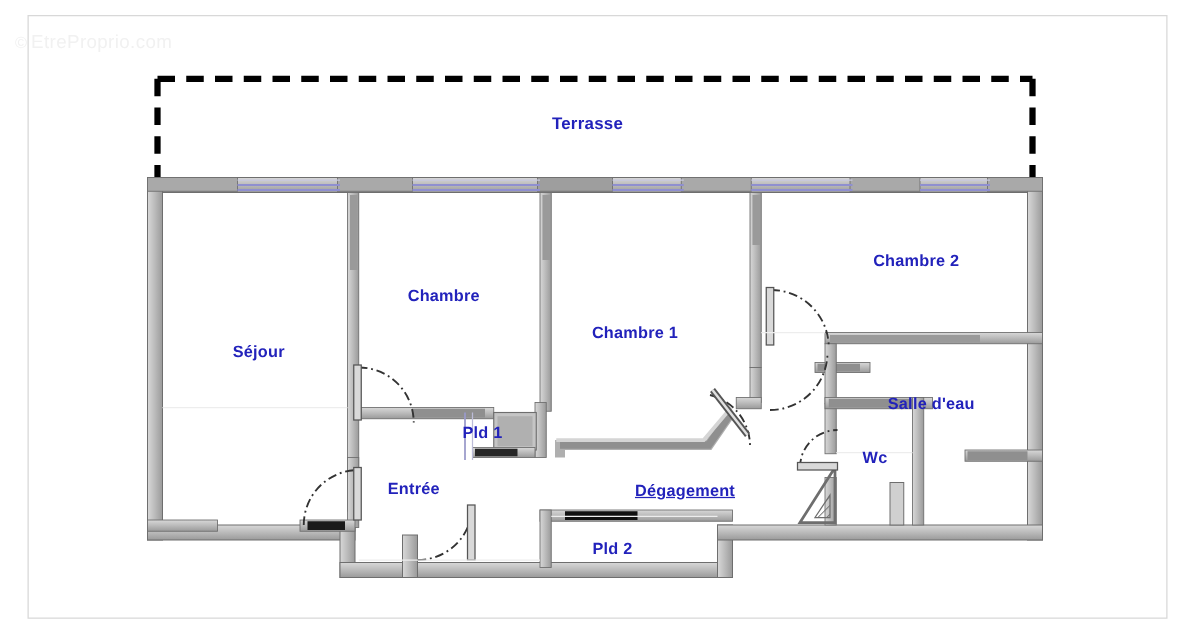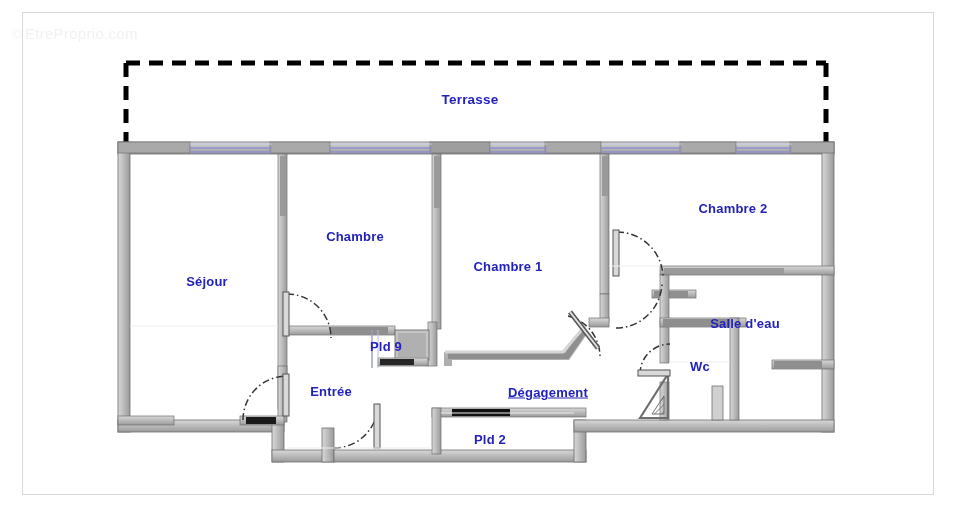--- a/index.html
+++ b/index.html
@@ -261,17 +261,17 @@
   <div>
     <div class="room-label lg" style="left:470px; top:99px;">Terrasse</div>
     <div class="room-label" style="left:207px; top:281px;">Séjour</div>
     <div class="room-label" style="left:355px; top:236px;">Chambre</div>
     <div class="room-label" style="left:508px; top:266px;">Chambre 1</div>
     <div class="room-label" style="left:733px; top:208px;">Chambre 2</div>
     <div class="room-label" style="left:745px; top:303px;margin-top:20px;">Salle d'eau</div>
     <div class="room-label" style="left:672px; top:366px;margin-left:28px;">Wc</div>
     <div class="room-label" style="left:548px; top:392px;text-decoration:underline;">Dégagement</div>
     <div class="room-label" style="left:331px; top:391px;">Entrée</div>
-    <div class="room-label" style="left:386px; top:346px;">Pld 9</div>
+    <div class="room-label" style="left:386px; top:346px;">Pld 1</div>
     <div class="room-label" style="left:490px; top:439px;text-align:center;">Pld 2</div>
   </div>
 
 </div>
 
 </body></html>

